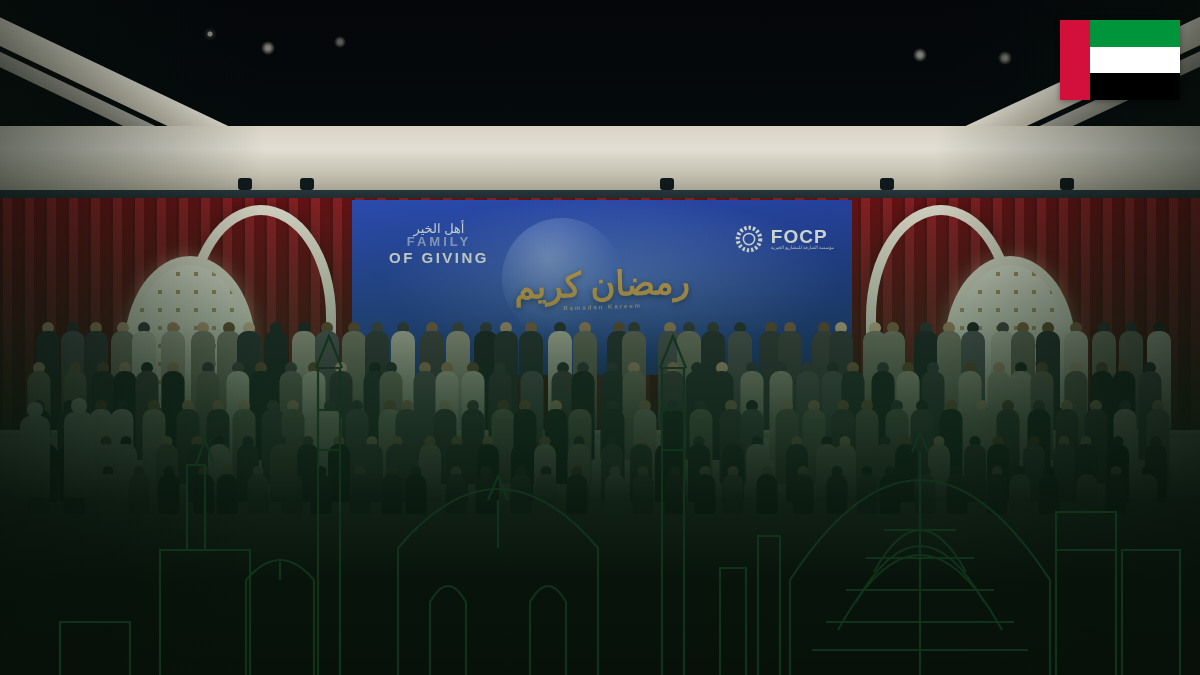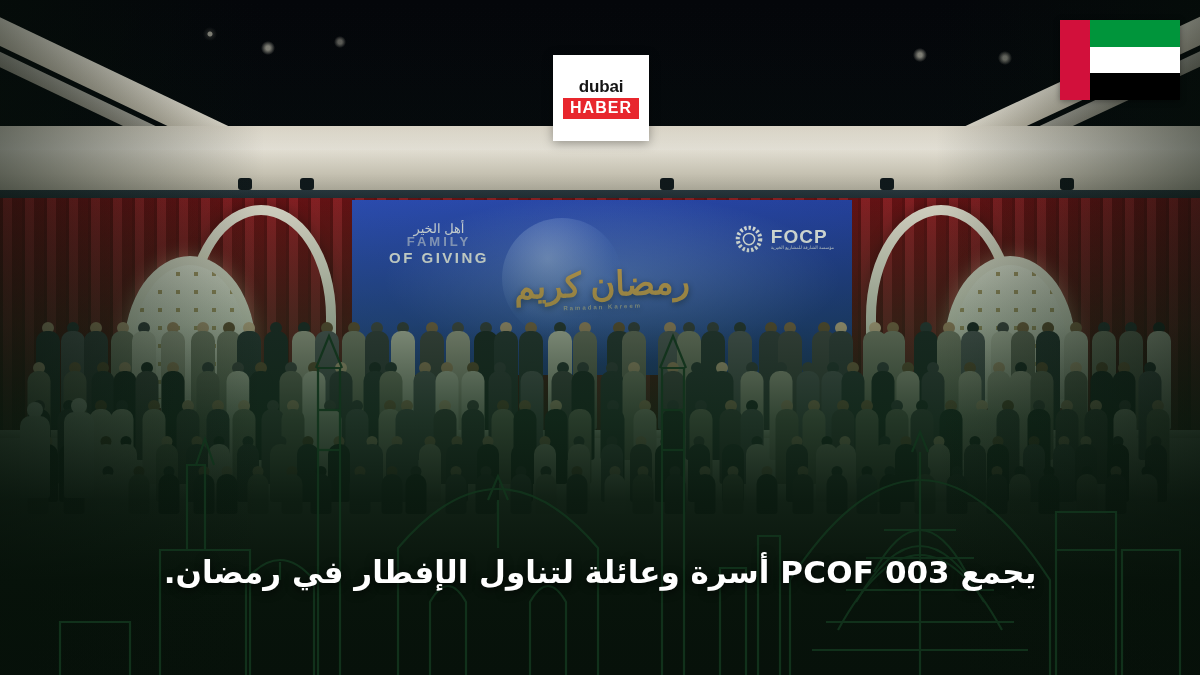--- a/index.html
+++ b/index.html
@@ -1107,28 +1107,23 @@
 
         <path d="M1056 425 V262 h60 V425"></path>
         <path d="M1122 425 V300 h58 V425"></path>
         <path d="M1056 300 h60"></path>
 
         <path d="M60 425 V372 h70 V425"></path>
       </g>
     </svg>
   </div>
 
-  <div class="logo-box">
-    <div class="logo-dubai">dubai</div>
-    <div class="logo-haber">HABER</div>
-  </div>
 
   <div class="flag">
     <div class="red"></div>
     <div class="bars">
       <i class="g"></i>
       <i class="w"></i>
       <i class="k"></i>
     </div>
   </div>
 
-  <div class="caption">يجمع 003 PCOF أسرة وعائلة لتناول الإفطار في رمضان.</div>
 </div>
 
 </body></html>

